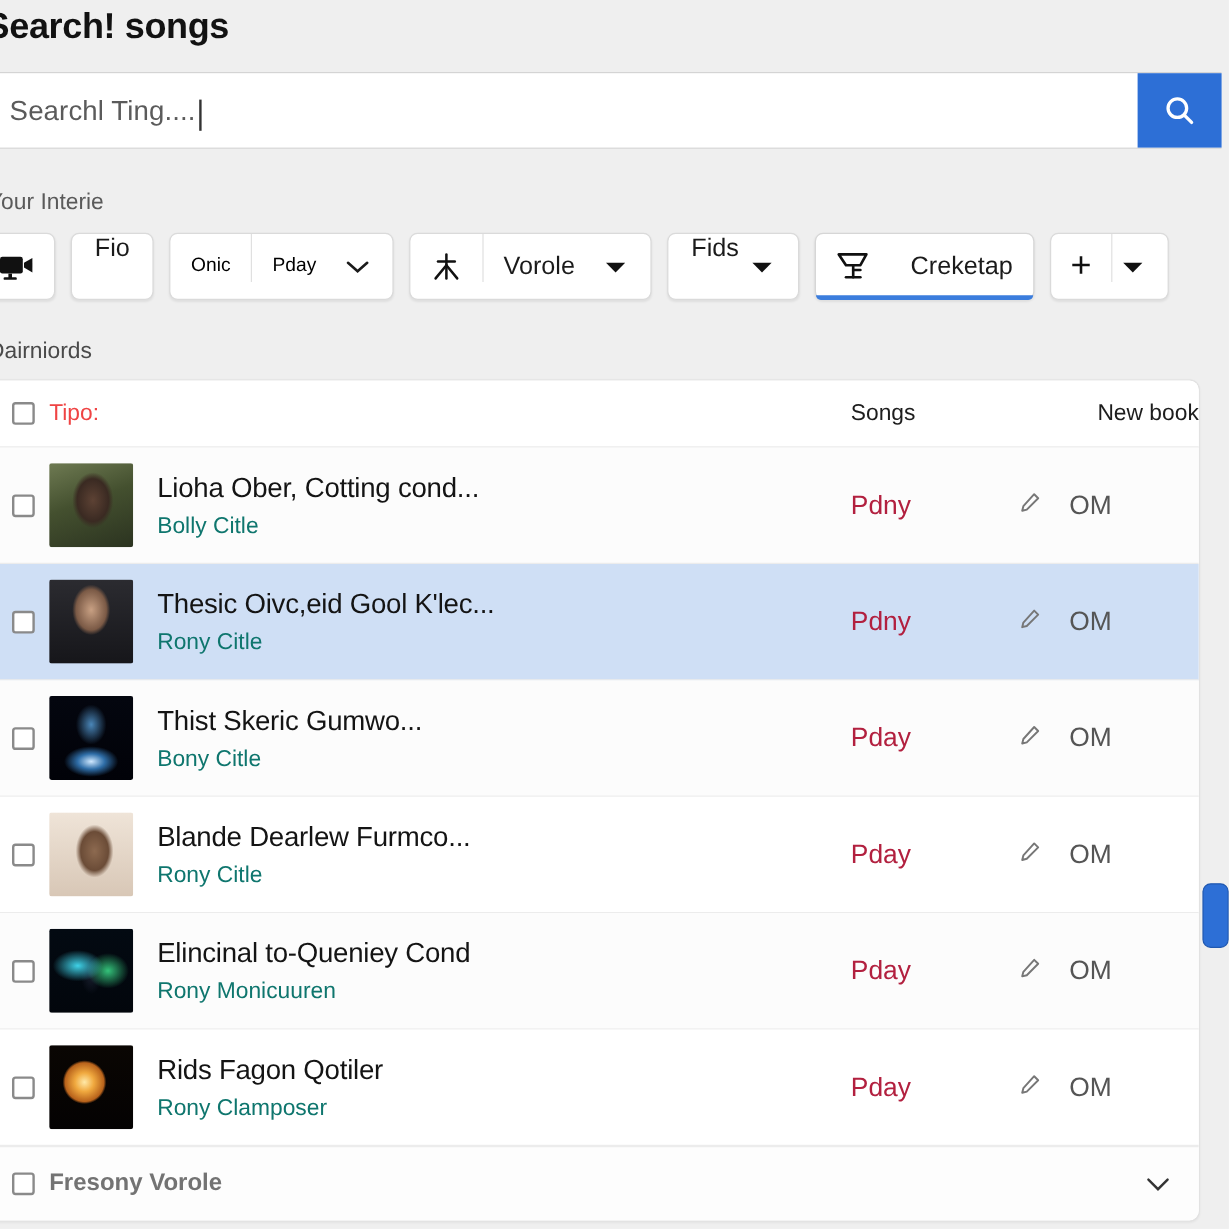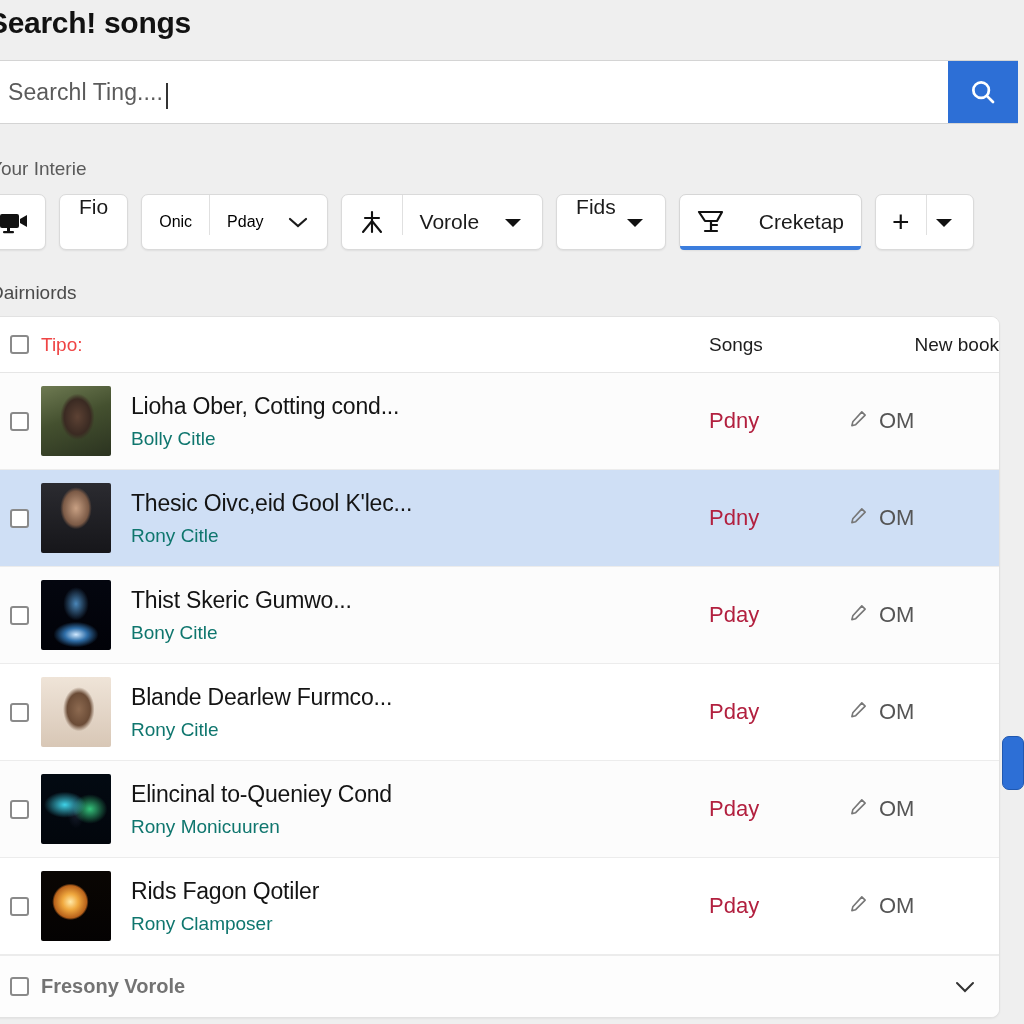--- a/index.html
+++ b/index.html
@@ -132,21 +132,21 @@
     font-size: 23px; color: #141414; font-weight: 400;
     white-space: nowrap; overflow: hidden; letter-spacing: -0.2px;
   }
   .row-sub {
     font-size: 19px; color: #0f766e; margin-top: 8px; white-space: nowrap;
   }
   .cell-songs {
     width: 140px; font-size: 22px; color: #b2203f; font-weight: 500;
   }
   .cell-new {
-    width: 150px; display: flex; align-items: flex-end; gap: 11px;
+    width: 150px; display: flex; align-items: flex-end; gap: 23px;
     font-size: 22px; color: #555; font-weight: 400;
   }
   .tfoot {
     display: flex; align-items: center;
     height: 62px; background: #fdfdfd;
     border-top: 1px solid #ececec;
   }
   .foot-link {
     font-size: 20px; color: #737373; font-weight: 700; flex: 1;
   }

